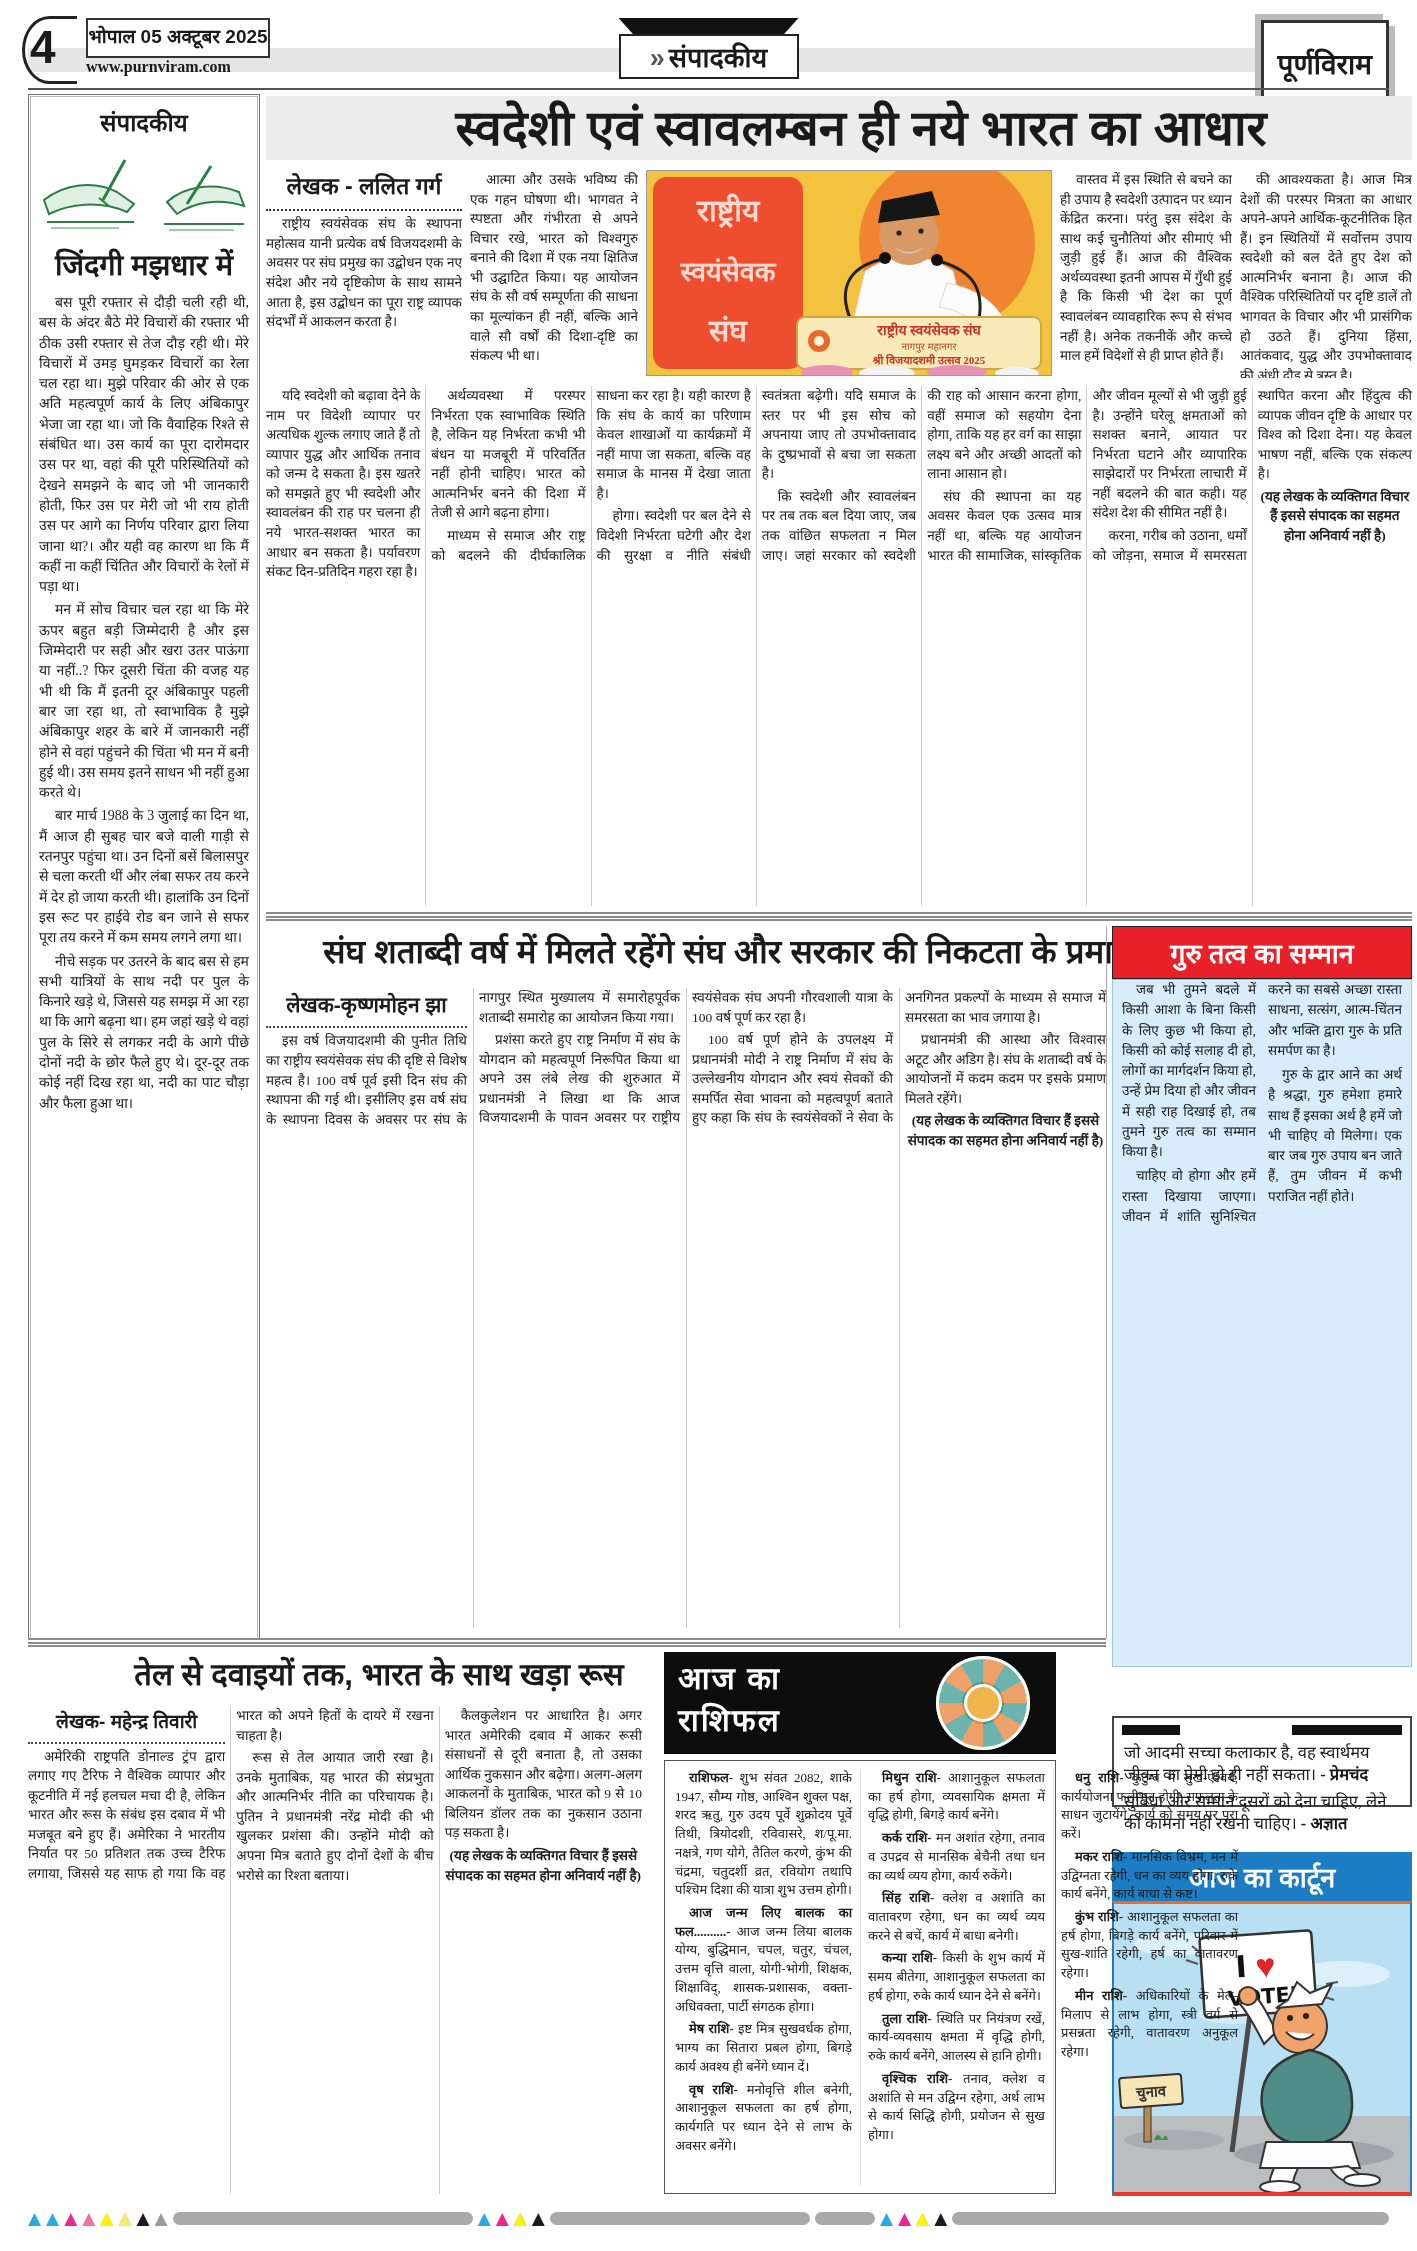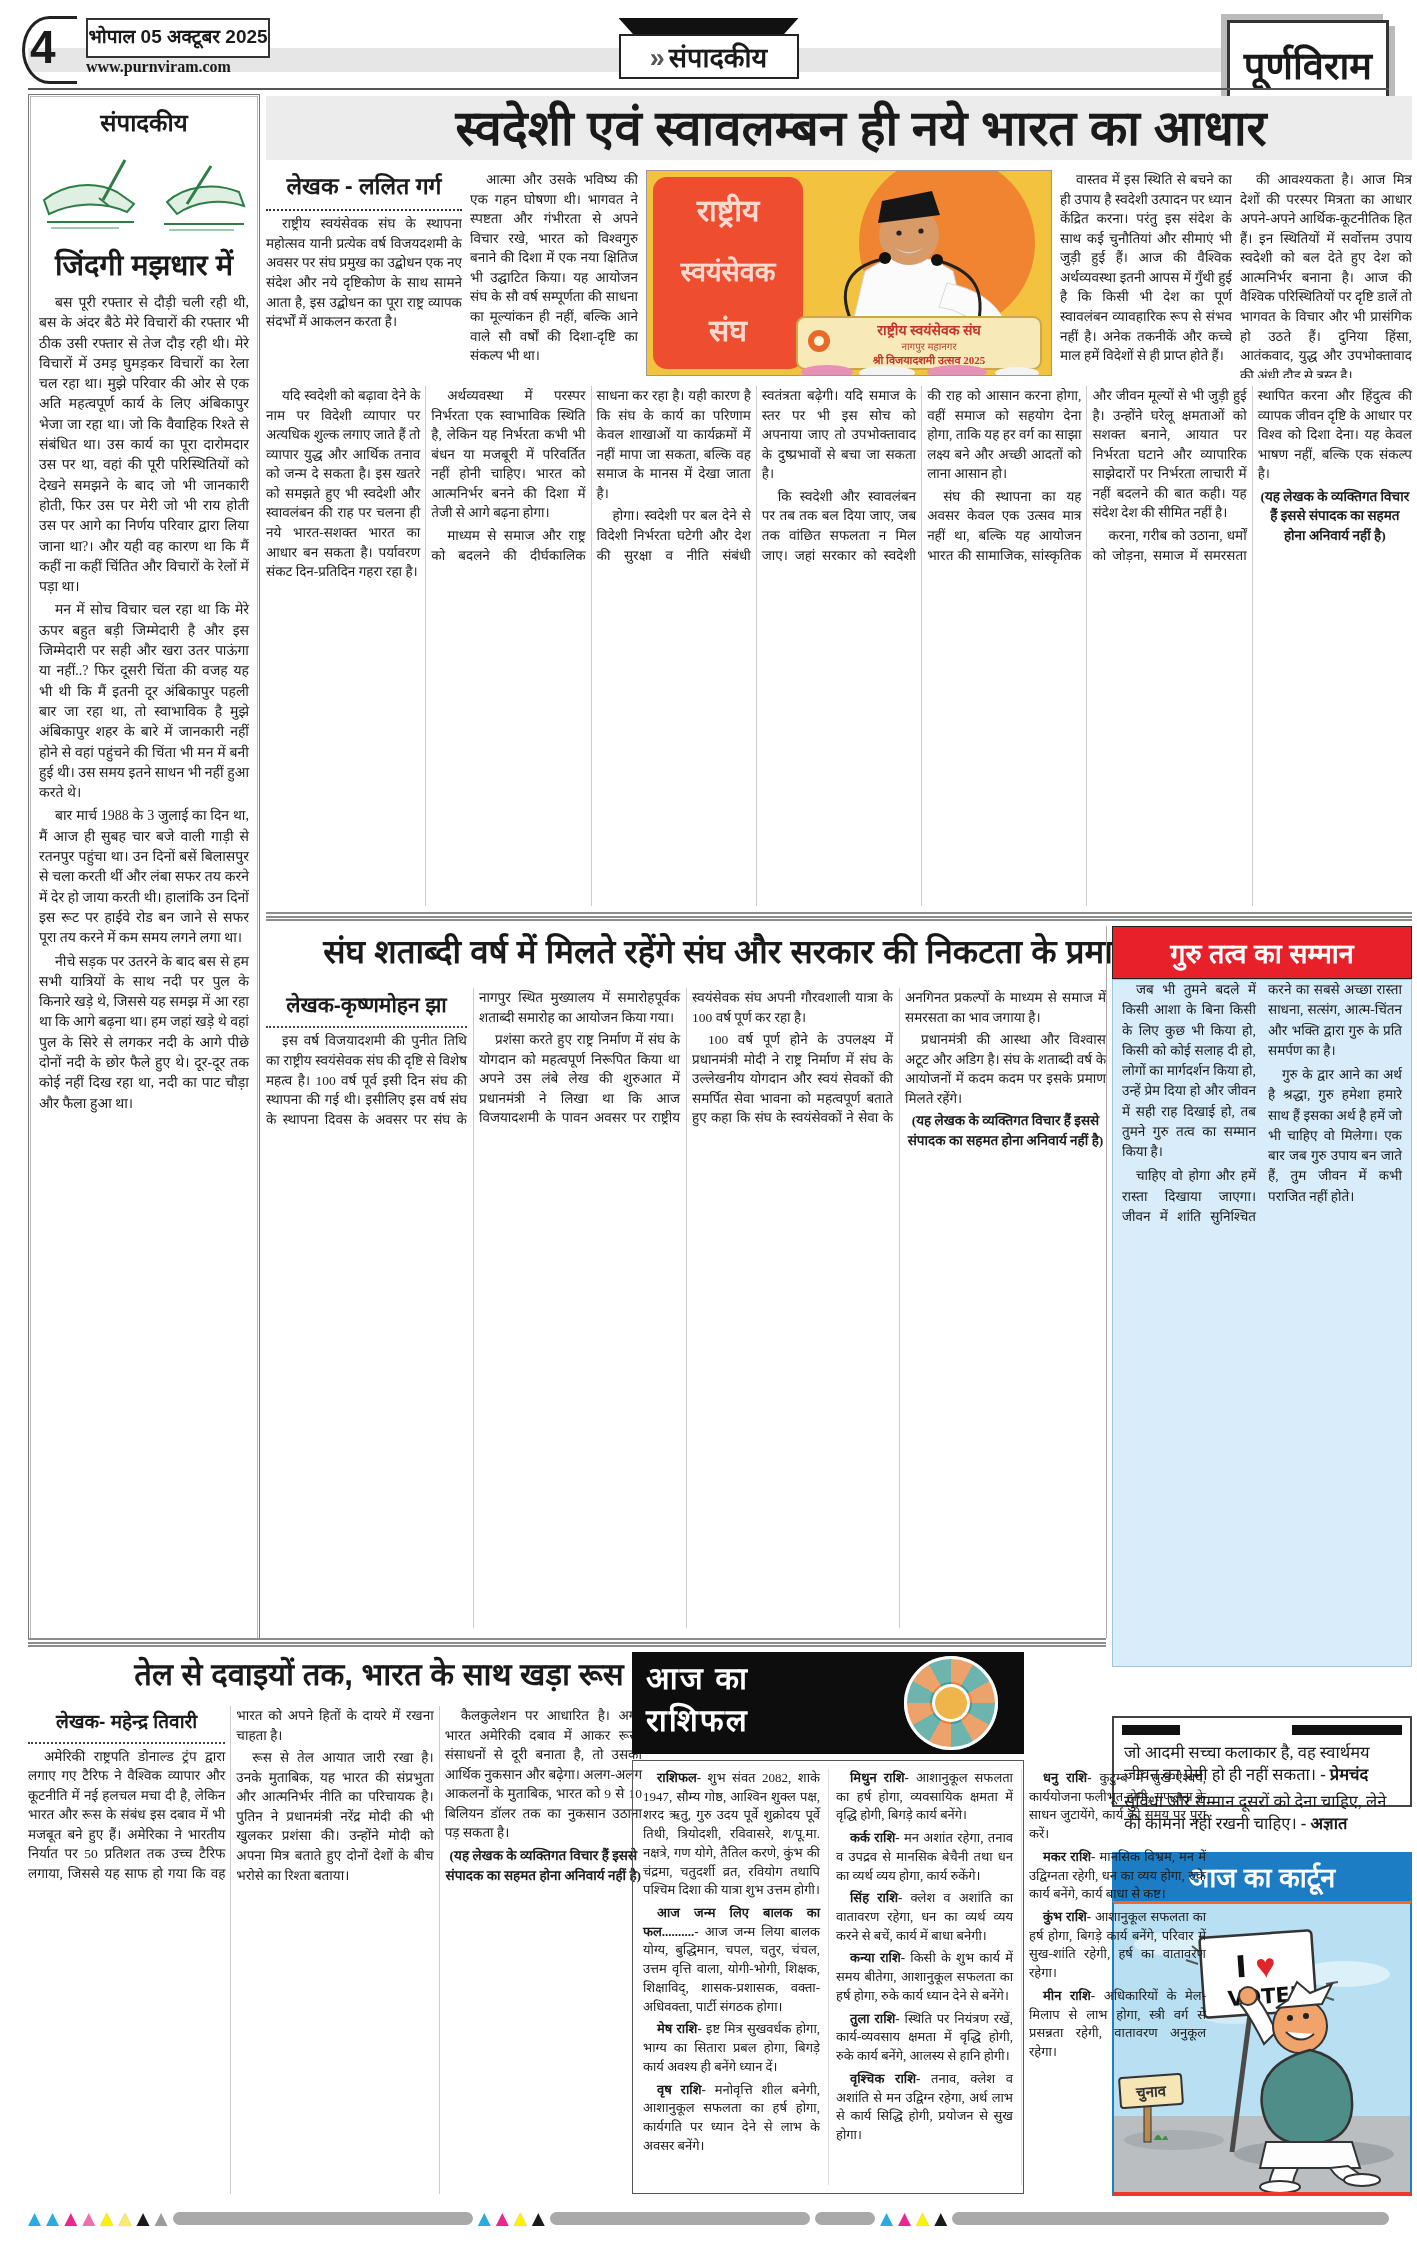--- a/index.html
+++ b/index.html
@@ -12,22 +12,22 @@
   .hdr .grayband{position:absolute;top:30px;left:0;right:0;height:24px;background:#e6e6e6;}
   .pgnum{position:absolute;left:2px;top:2px;font-size:46px;font-weight:bold;font-family:"Liberation Sans",sans-serif;}
   .pgarc{position:absolute;left:-6px;top:-2px;width:52px;height:62px;border:3px solid #222;border-right:none;border-radius:50% 0 0 50%/50% 0 0 50%;}
   .datebox{position:absolute;left:58px;top:0;width:180px;height:36px;border:2px solid #333;background:#fff;
            font-weight:bold;font-size:19px;text-align:center;line-height:34px;font-family:"Liberation Sans",sans-serif;}
   .siteurl{position:absolute;left:58px;top:40px;font-weight:bold;font-size:16px;font-family:"Liberation Serif",serif;}
   .secwrap{position:absolute;left:50%;top:0;transform:translateX(-50%);text-align:center;}
   .sectrap{width:180px;height:16px;background:#111;clip-path:polygon(8% 100%,92% 100%,100% 0,0 0);margin:0 auto;}
   .secbox{border:2px solid #222;background:#fff;padding:2px 16px;font-size:27px;font-weight:bold;font-family:"Liberation Sans",sans-serif;}
   .secbox .chev{color:#555;font-weight:bold;margin-right:4px;}
-  .brandbox{position:absolute;right:0;top:2px;border:3px solid #333;background:#fff;padding:15px 14px;
-            font-size:38px;font-weight:bold;font-family:"Liberation Sans",sans-serif;box-shadow:-6px -6px 0 #bbb,6px 6px 0 #bbb;}
+  .brandbox{position:absolute;right:0;top:2px;border:3px solid #333;background:#fff;padding:21px 14px;
+            font-size:28px;font-weight:bold;font-family:"Liberation Sans",sans-serif;box-shadow:-6px -6px 0 #bbb,6px 6px 0 #bbb;}
   .hdr-rule{top:88px;left:28px;width:1361px;border-top:2px solid #555;}
   
   .body-txt{font-size:13.5px;line-height:1.45;text-align:justify;color:#1c1c1c;}
   .body-txt p{margin:0 0 3px;text-indent:16px;}
   .disc{font-weight:bold;text-align:center;font-size:13.5px;margin-top:8px;text-indent:0 !important;}
   .byline{font-weight:bold;text-align:center;font-size:21px;padding:2px 0 6px;border-bottom:2px dotted #444;
           margin:0 0 8px;font-family:"Liberation Sans",sans-serif;text-indent:0 !important;}
   .triple{height:9px;background:linear-gradient(#8c8c8c 0 2px,#fff 2px 4px,#8c8c8c 4px 6px,#fff 6px 7px,#8c8c8c 7px 9px);}
   
   .edbox{left:28px;top:94px;width:232px;height:1550px;border:1px solid #777;box-shadow:inset 0 0 0 1px #fff,inset 0 0 0 2px #bbb;
@@ -64,21 +64,21 @@
   
   .cartoon{left:1112px;top:1852px;width:300px;}
   .cart-head{background:#1d7dc4;color:#fff;font-size:27px;font-weight:bold;text-align:center;padding:6px 0;
              font-family:"Liberation Sans",sans-serif;}
   .cart-body{border:2px solid #1d7dc4;border-top:3px solid #f26a21;border-bottom:4px solid #e8392b;height:288px;}
   
   .div2{left:28px;top:1638px;width:1078px;}
   .rus-head{left:28px;top:1652px;width:614px;font-size:31px;font-weight:bold;text-align:center;margin:0;white-space:nowrap;font-family:"Liberation Sans",sans-serif;}
   .rus-body{left:28px;top:1706px;width:614px;height:488px;column-count:3;column-gap:11px;column-rule:1px solid #ccc;column-fill:balance;}
   
-  .rashi{left:620px;top:1652px;width:392px;padding-left:12px;}
+  .rashi{left:652px;top:1652px;width:392px;padding-left:12px;}
   .rashi-head{position:relative;background:#0d0d0d;height:102px;}
   .rashi-title{position:absolute;left:14px;top:6px;color:#fff;font-weight:bold;font-size:31px;line-height:1.35;
                font-family:"Liberation Sans",sans-serif;letter-spacing:2px;}
   .wheel{position:absolute;right:26px;top:4px;width:94px;height:94px;border-radius:50%;
          background:repeating-conic-gradient(#e8833a 0 30deg,#3d9b93 30deg 60deg);
          box-shadow:inset 0 0 0 3px #fff,inset 0 0 0 26px rgba(255,255,255,.25);}
   .wheel::after{content:"";position:absolute;left:31px;top:31px;width:32px;height:32px;border-radius:50%;
          background:#f0b54a;box-shadow:0 0 0 3px #fff;}
   .rashi-box{border:1.5px solid #555;margin-top:6px;height:434px;box-sizing:border-box;padding:8px 10px;
              column-count:2;column-gap:16px;column-rule:1px solid #ddd;font-size:13px;line-height:1.44;text-align:justify;}

